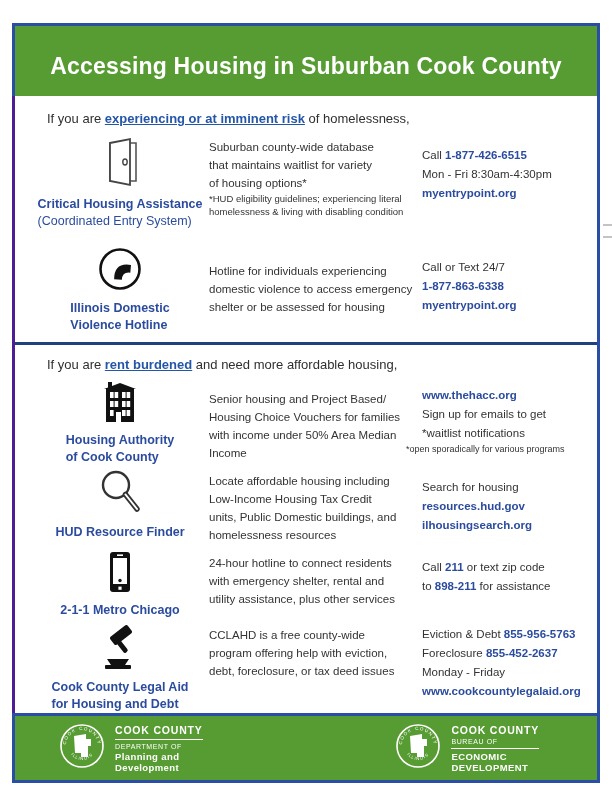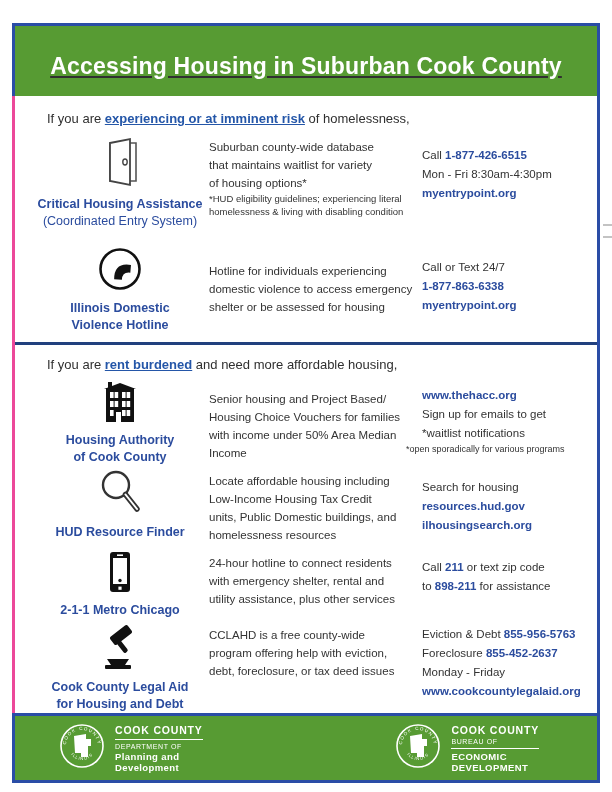--- a/index.html
+++ b/index.html
@@ -4,38 +4,38 @@
 <style>
   html,body{margin:0;padding:0;}
   body{
     width:612px;height:792px;background:#ffffff;position:relative;overflow:hidden;
     font-family:"Liberation Sans",sans-serif;color:#303030;
   }
   
   .banner{
     position:absolute;left:12px;right:12px;top:23px;height:86px;box-sizing:border-box;
     background:#579b33;border:3px solid #2a4da6;
-    display:flex;align-items:center;justify-content:center;text-decoration:underline;
+    display:flex;align-items:center;justify-content:center;
   }
   .banner h1{margin:0;color:#fff;font-size:23px;font-weight:bold;letter-spacing:.2px;}
   
   .content{
     position:absolute;left:12px;right:12px;top:96px;height:617px;box-sizing:border-box;
-    background:#fff;border-left:3px solid #ec4899;border-right:3px solid #2a4da6;
+    background:#fff;border-left:3px solid #4c1d95;border-right:3px solid #2a4da6;
     padding-top:15px;
   }
   .intro{margin-left:32px;font-size:13px;color:#2f2f2f;}
   .intro .hl{color:#2456a8;font-weight:bold;text-decoration:underline;}
   .divider{height:3px;background:#21407e;margin-top:8px;}
   .intro2{margin-top:12px;}
   
   .entry{display:flex;}
   .mt10{margin-top:10px}.mt16{margin-top:16px}.mt6{margin-top:6px}.mt2{margin-top:2px}
   .col-icon{width:178px;margin-left:16px;flex-shrink:0;display:flex;flex-direction:column;align-items:center;}
-  .label{color:#2b4c9e;font-weight:bold;font-size:12.5px;line-height:17px;text-align:center;white-space:nowrap;margin-top:4px;}
+  .label{color:#2b4c9e;font-weight:bold;font-size:12.5px;line-height:17px;text-align:left;white-space:nowrap;margin-top:4px;}
   .label .regular{font-weight:normal;}
   .label div:empty{display:none;}
   .col-desc{width:205px;flex-shrink:0;font-size:11.5px;line-height:18px;color:#333;}
   .col-desc .dline{white-space:nowrap;}
   .note{font-size:9.5px;line-height:13px;white-space:nowrap;}
   .col-contact{margin-left:8px;font-size:11.5px;line-height:19px;color:#333;}
   .blue{color:#2b4c9e;font-weight:bold;}
   .cnote{font-size:9px;line-height:13px;margin-left:-16px;white-space:nowrap;}
   .dmt2{margin-top:2px}.dmt4{margin-top:4px}.dmt12{margin-top:12px}.dmt14{margin-top:1px}.dmt16{margin-top:16px}
   .cmt0{margin-top:0}.cmt8{margin-top:8px}.cmt10{margin-top:10px}.cmt12{margin-top:12px}

